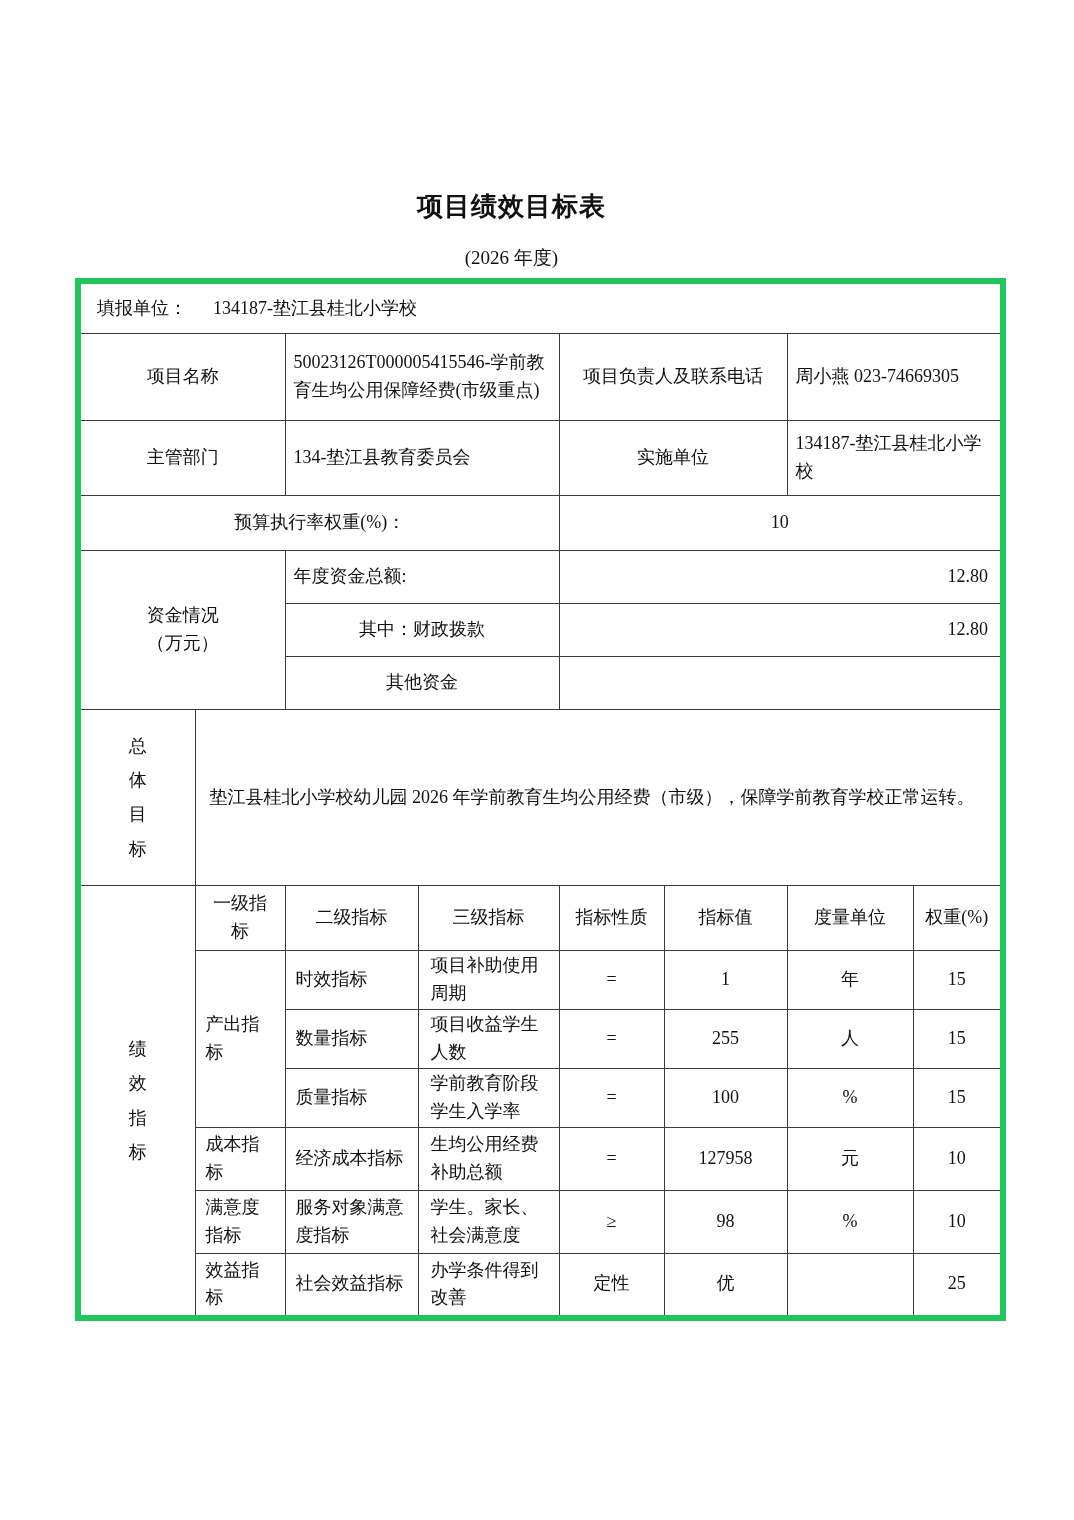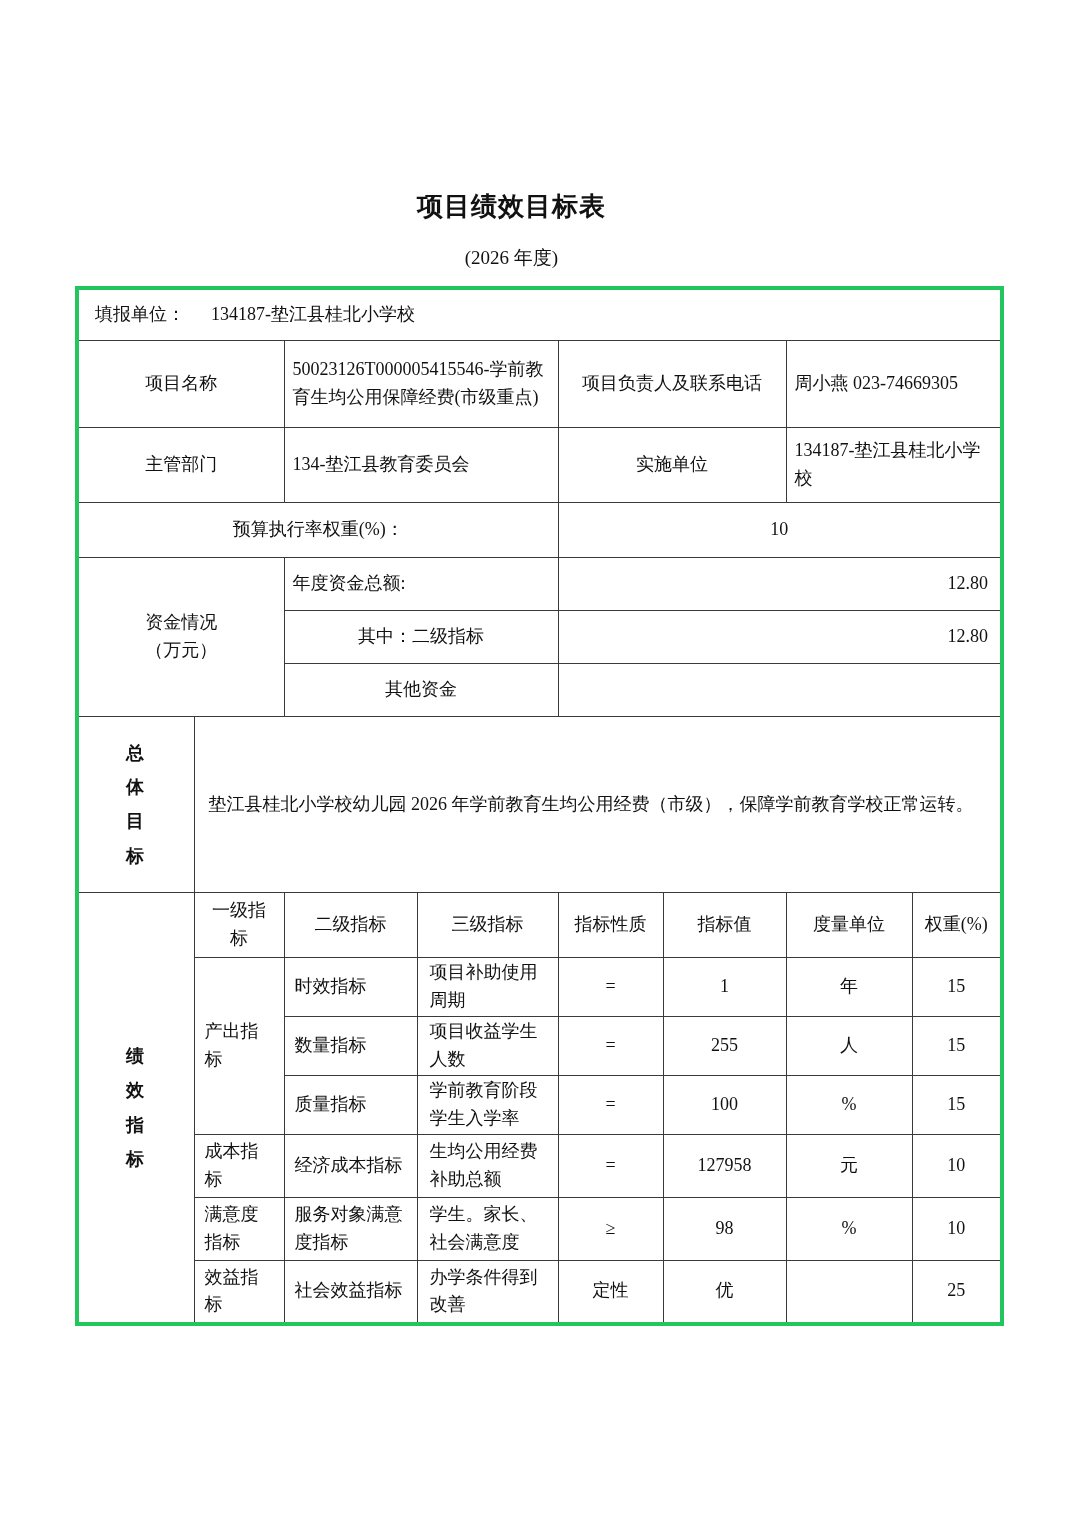--- a/index.html
+++ b/index.html
@@ -21,22 +21,22 @@
   .doc-subtitle {
     margin: 22px 0 0 0;
     font-size: 19px; font-weight: 400;
     text-align: center; line-height: 1.3;
   }
 
   table.main {
     border-collapse: collapse;
     table-layout: fixed;
     width: 925px;
-    margin-top: 16px;
-    border: 4px solid #22c55e;
+    margin-top: 8px;
+    border: 6px solid #22c55e;
   }
   table.main td {
     border: 1px solid #3a3a3a;
     font-size: 18px;
     line-height: 1.55;
     padding: 3px 8px;
     vertical-align: middle;
     overflow: hidden;
   }
 
@@ -58,23 +58,22 @@
   .first-cell { padding-left: 16px !important; }
   .val-gap { margin-left: 26px; }
 
   .pre { white-space: pre-line; }
 
   
   .vstack {
     width: 1.15em;
     margin: 0 auto;
     line-height: 1.9;
-    text-align: left;
+    text-align: center;
     word-break: break-all;
-    font-weight: bold;
   }
 
   .goal-text { padding: 6px 14px !important; line-height: 1.9; }
 
   .lv1 { padding: 3px 10px !important; }
   .lv2 { padding: 3px 10px !important; }
   .lv3 { padding: 0 12px !important; }
   .hdr { padding: 3px 8px !important; }
 </style>
 </head>
@@ -123,21 +122,21 @@
       <td colspan="4" class="c">10</td>
     </tr>
 
     <tr class="rh-fund">
       <td colspan="2" rowspan="3" class="c pre">资金情况
 （万元）</td>
       <td colspan="2" class="l">年度资金总额:</td>
       <td colspan="4" class="r">12.80</td>
     </tr>
     <tr class="rh-fund">
-      <td colspan="2" class="c">其中：二级指标</td>
+      <td colspan="2" class="c">其中：财政拨款</td>
       <td colspan="4" class="r">12.80</td>
     </tr>
     <tr class="rh-fund">
       <td colspan="2" class="c">其他资金</td>
       <td colspan="4" class="r"></td>
     </tr>
 
     <tr class="rh-goal">
       <td class="c">
         <div class="vstack">总体目标</div>

